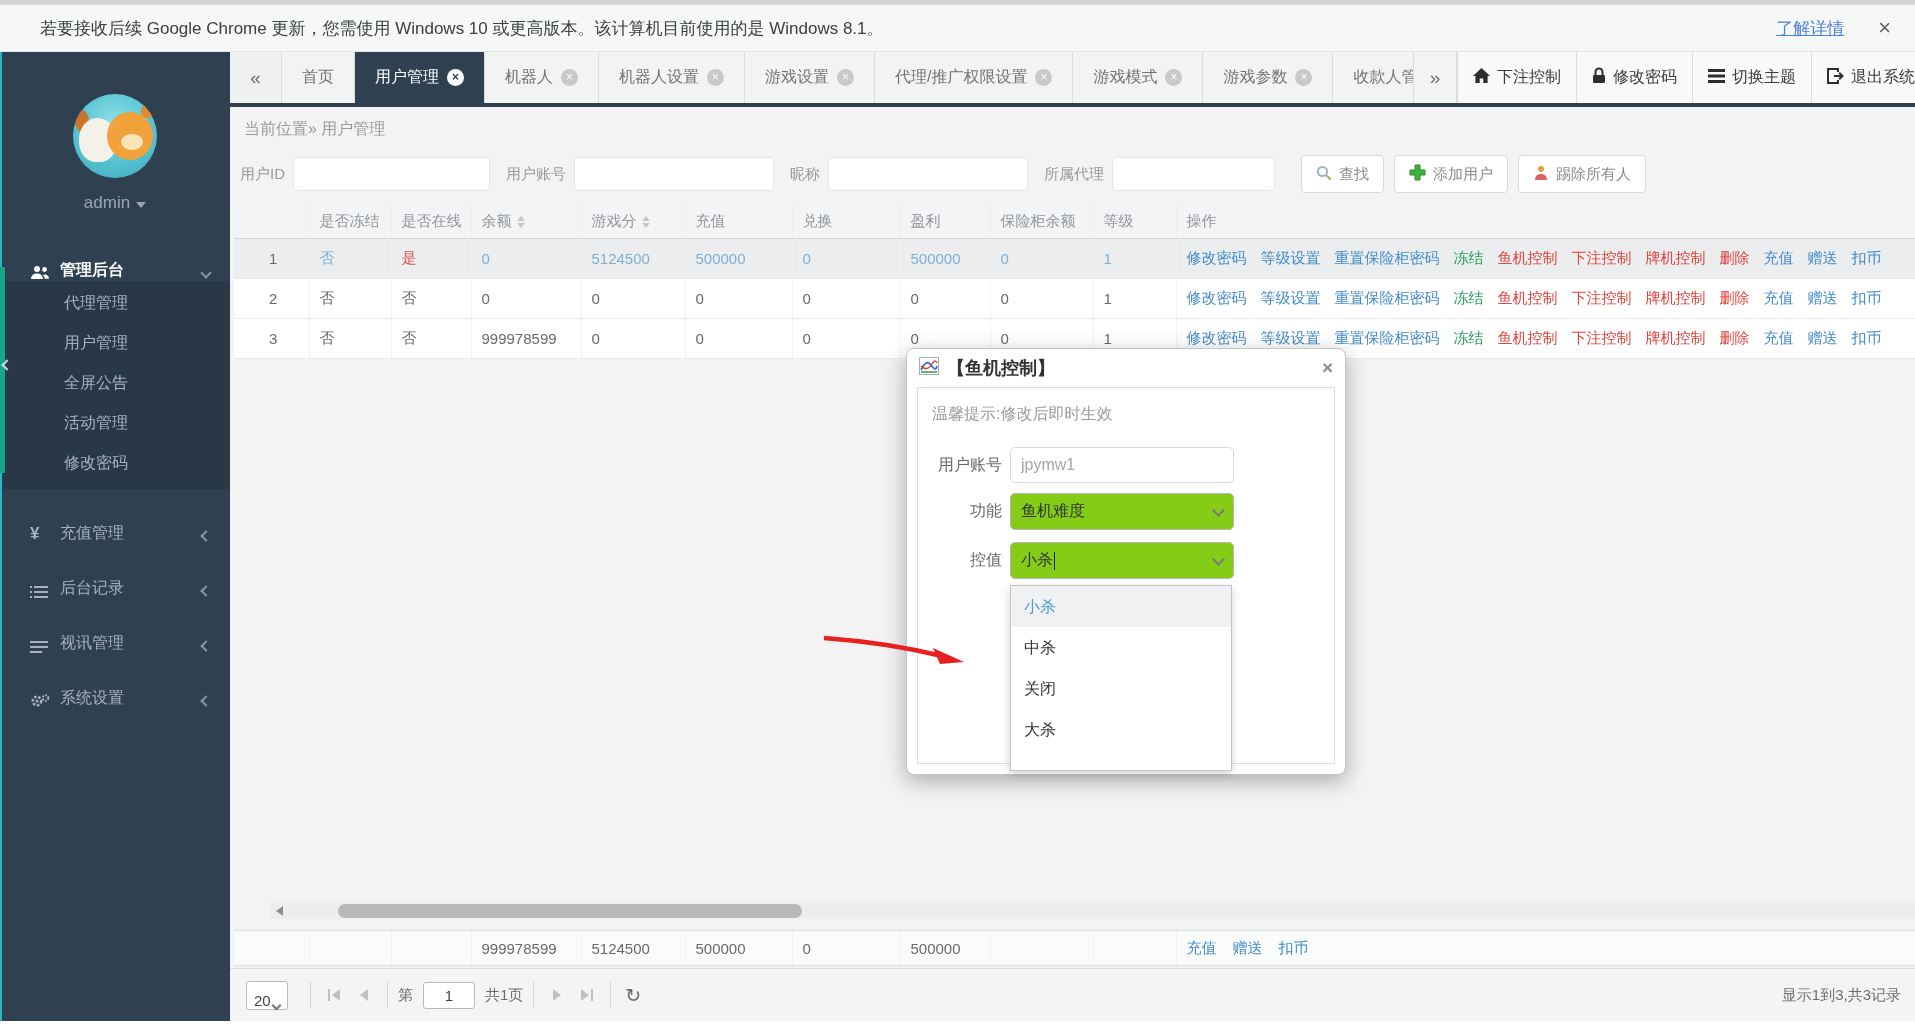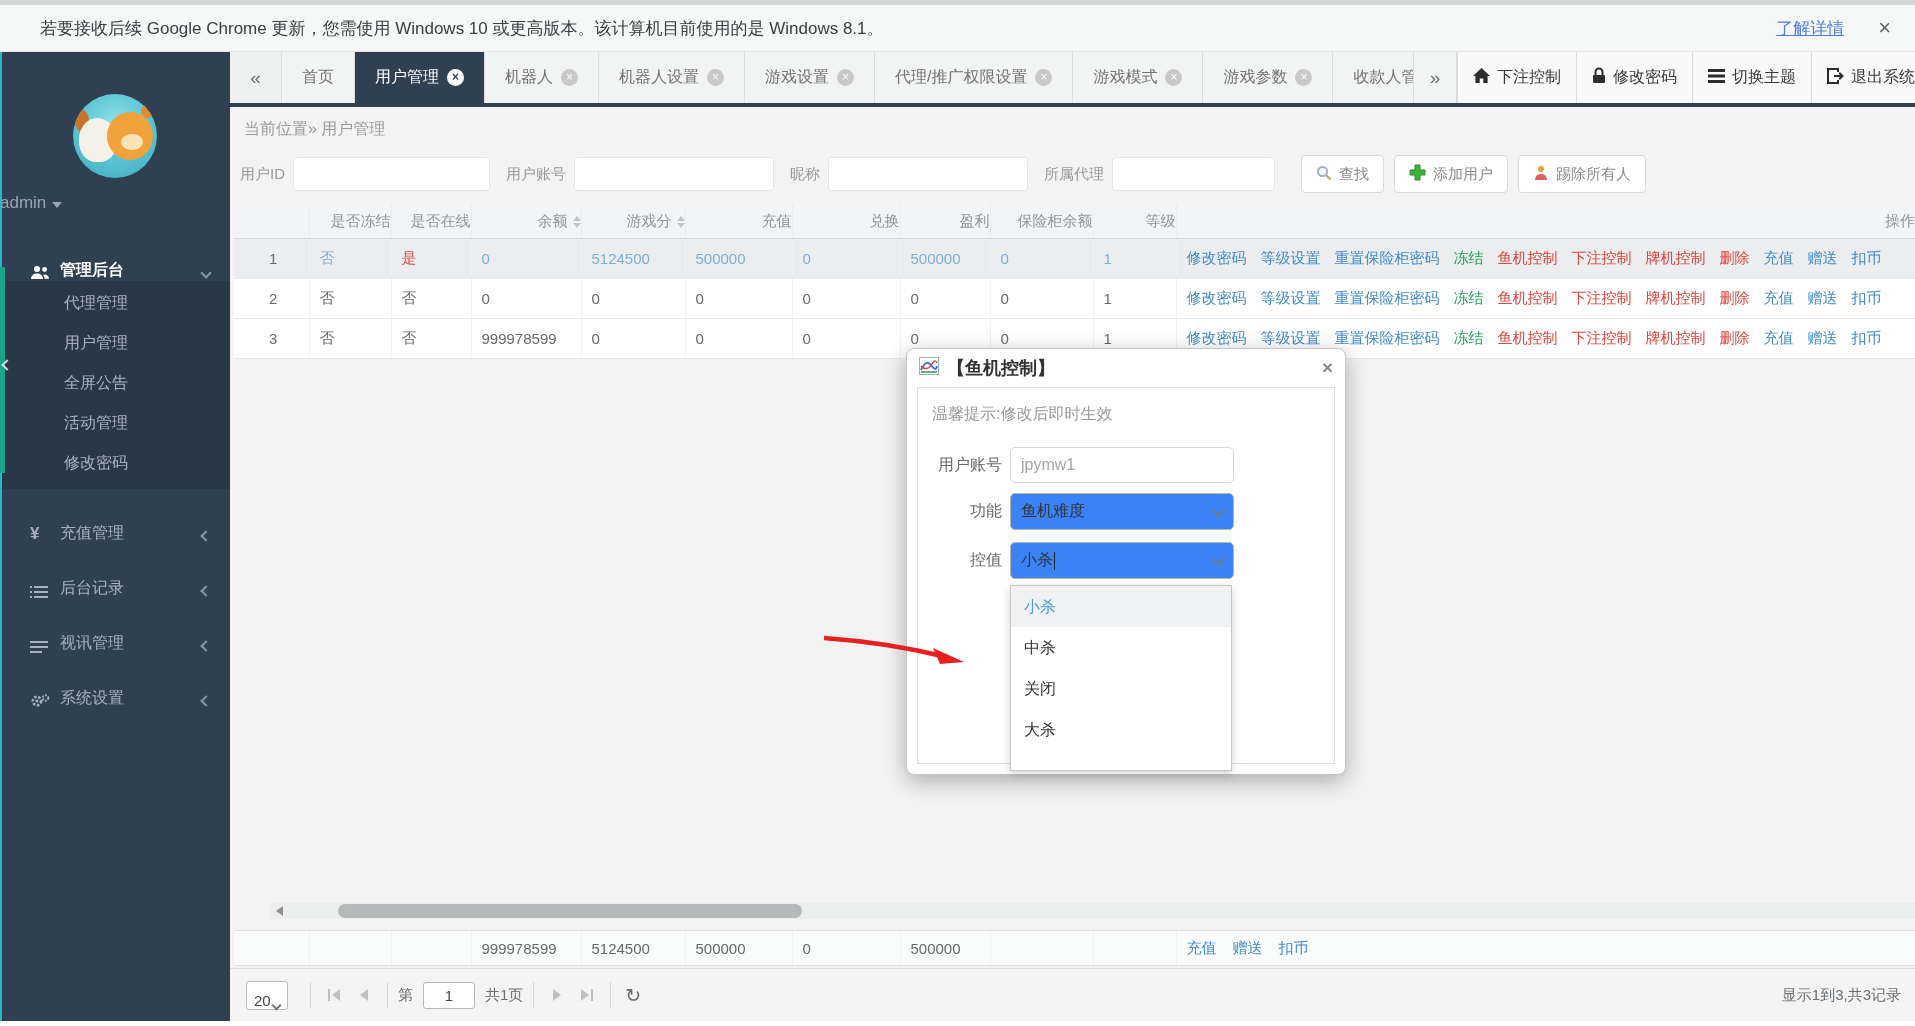--- a/index.html
+++ b/index.html
@@ -17,21 +17,21 @@
   .app { display:flex; height:969px; }
 
   
   .sidebar { position:relative; width:230px; flex:none; background:#2f4050; color:#a7b1c2; }
   .edge-line { position:absolute; left:0; top:0; bottom:0; width:2px; background:#2ab6c9; }
   .accent-bar { position:absolute; left:0; top:215px; width:5px; height:206px; background:#18a689; }
   .collapse-handle { position:absolute; left:0; top:300px; width:14px; height:26px; display:flex; align-items:center; justify-content:center; color:#cdd6de; }
   .chev { display:inline-block; width:8px; height:8px; border-right:2px solid currentColor; border-bottom:2px solid currentColor; }
   .chev.down { transform:rotate(45deg); margin-top:-4px; }
   .chev.left { transform:rotate(135deg); }
-  .avatar-wrap { padding-top:42px; }
+  .avatar-wrap { padding-top:42px; text-align:center; }
   .avatar { position:relative; width:84px; height:84px; margin:0 auto; border-radius:50%;
             background:radial-gradient(circle at 50% 35%, #8fe0e8 0%, #57c3d2 55%, #3fa9bd 100%); overflow:hidden; cursor:pointer; }
   .av-dog { position:absolute; left:6px; top:24px; width:38px; height:44px; background:#f4f1e9; border-radius:48% 52% 45% 45%; }
   .av-dog-ear { position:absolute; left:2px; top:16px; width:14px; height:22px; background:#c8742c; border-radius:50%; }
   .av-tiger { position:absolute; right:4px; top:18px; width:46px; height:48px; background:#f2a23a; border-radius:50%; }
   .av-tiger-ear { position:absolute; right:2px; top:10px; width:14px; height:14px; background:#e08a2b; border-radius:50%; }
   .av-muzzle { position:absolute; right:14px; top:40px; width:22px; height:16px; background:#fbe3b5; border-radius:50%; }
   .user-row { margin-top:15px; font-size:17px; color:#9aa5b1; cursor:pointer; }
   .caret-down { display:inline-block; width:0; height:0; border-left:5px solid transparent; border-right:5px solid transparent; border-top:6px solid #9aa5b1; margin-left:6px; }
   .menu { margin-top:22px; }
@@ -67,21 +67,21 @@
   .search-row { position:absolute; top:101px; left:10px; right:0; height:42px; display:flex; align-items:center; font-size:15px; color:#999; }
   .search-row label { margin-right:8px; white-space:nowrap; }
   .search-row input[type=text] { height:34px; border:1px solid #e5e6e7; border-radius:4px; background:#fff; padding:0 8px; font-size:15px; color:#555; }
   .f1 { width:197px; } .f2 { width:200px; } .f3 { width:200px; } .f4 { width:163px; margin-right:26px; }
   .gap { margin-left:16px; }
   .btn { height:38px; display:flex; align-items:center; gap:7px; padding:0 14px; background:#fff; border:1px solid #d9d9d9; border-radius:4px; color:#8a8a8a; font-size:15px; margin-right:10px; cursor:pointer; white-space:nowrap; }
 
   
   .table-wrap { position:absolute; top:153px; left:4px; right:0; }
   table.grid { width:100%; border-collapse:collapse; table-layout:fixed; font-size:15px; color:#676a6c; }
-  .grid th { height:33px; background:#f3f4f5; border-bottom:1px solid #d5d8da; border-left:1px dotted #e3e5e7; font-weight:normal; color:#90959a; text-align:right; padding-left:10px; white-space:nowrap; }
+  .grid th { height:33px; background:#f3f4f5; border-bottom:1px solid #d5d8da; border-left:1px dotted #e3e5e7; font-weight:normal; color:#90959a; text-align:left; padding-left:10px; white-space:nowrap; }
   .grid th:first-child { border-left:none; }
   .grid td { height:40px; background:#fff; border-bottom:1px solid #e7eaec; border-left:1px dotted #f0f1f2; padding-left:10px; white-space:nowrap; overflow:hidden; }
   .grid td:first-child { border-left:none; padding-left:35px; }
   tr.selected td { background:#ebedee; }
   .c-blue { color:#7db0d5; } .c-red { color:#e0524e; }
   .op { margin-right:14px; cursor:pointer; }
   .op-blue { color:#428bca; } .op-green { color:#27a15f; } .op-red { color:#e0443c; }
   .sort { display:inline-flex; flex-direction:column; gap:2px; margin-left:5px; vertical-align:middle; }
   .sort i { width:0; height:0; border-left:4px solid transparent; border-right:4px solid transparent; }
   .sort .up { border-bottom:5px solid #c4c7ca; }
@@ -115,21 +115,21 @@
   
   .modal { position:absolute; left:628px; top:296px; width:440px; height:427px; background:#fff; border:1px solid #c5c5c5; border-radius:8px; box-shadow:0 6px 22px rgba(0,0,0,.3); z-index:20;margin-left:48px; }
   .modal-header { height:38px; display:flex; align-items:center; gap:8px; padding:0 12px; font-size:18px; font-weight:bold; color:#333; }
   .modal-close { margin-left:auto; color:#8a8a8a; font-size:19px; font-weight:bold; cursor:pointer; }
   .modal-body { margin:0 10px 10px; border:1px solid #ddd; height:377px; padding:16px 14px; position:relative; background:#fff; }
   .hint { font-size:16px; color:#9a9a9a; }
   .form-row { display:flex; align-items:center; position:relative; }
   .r1 { margin-top:22px; } .r2 { margin-top:10px; } .r3 { margin-top:12px; }
   .form-label { width:70px; text-align:right; margin-right:8px; font-size:16px; color:#676a6c; flex:none; }
   .form-input { width:224px; height:36px; border:1px solid #d9d9d9; border-radius:5px; padding:0 10px; font-size:16px; color:#a6a6a6; background:#fff; }
-  .selectbox { width:224px; height:37px; border:1px solid #b5b5b5; border-radius:5px; display:flex; align-items:center; padding:0 10px; font-size:16px; color:#333; background:#3b82f6; cursor:pointer; }
+  .selectbox { width:224px; height:37px; border:1px solid #b5b5b5; border-radius:5px; display:flex; align-items:center; padding:0 10px; font-size:16px; color:#333; background:#84cc16; cursor:pointer; }
   .selectbox .sel-chev { margin-left:auto; width:9px; height:9px; }
   .caret-line { width:1px; height:18px; background:#222; margin-left:1px; }
   .dropdown-list { position:absolute; left:78px; top:43px; width:222px; height:186px; background:#fff; border:1px solid #c5c5c5; box-shadow:0 3px 9px rgba(0,0,0,.18); z-index:5; }
   .dd-option { height:41px; line-height:41px; padding-left:13px; font-size:16px; color:#333; cursor:pointer; }
   .dd-option.selected { background:#f0f1f2; color:#4f9bd2; }
 
   .arrow-svg { position:absolute; left:590px; top:576px; width:150px; height:44px; z-index:30; pointer-events:none; }
 
   .ic { flex:none; }
 </style>

